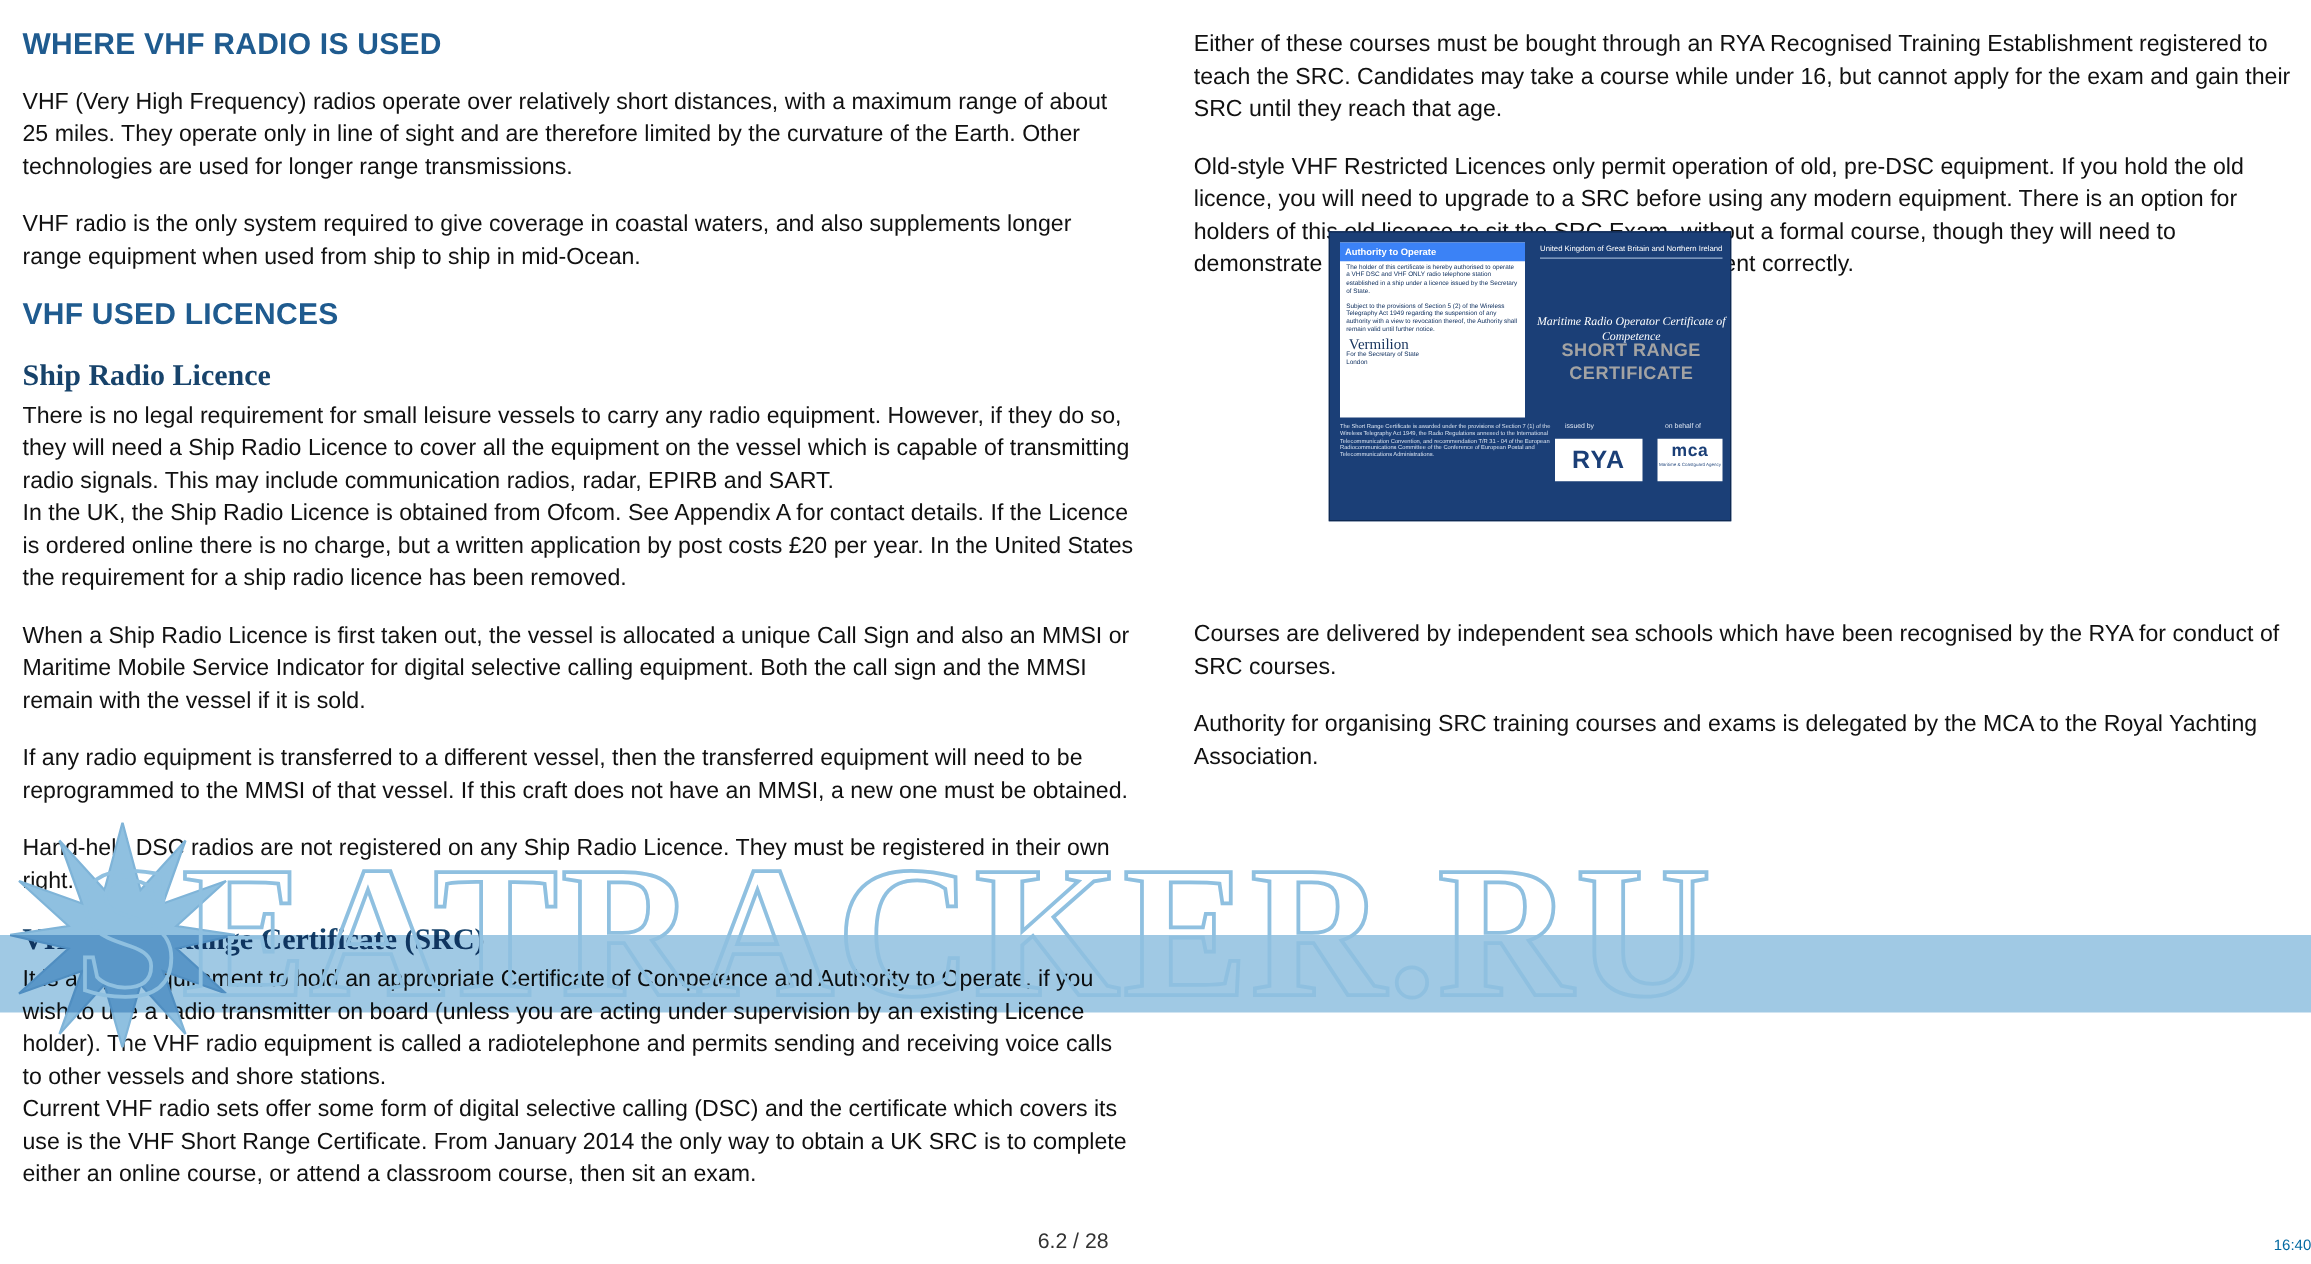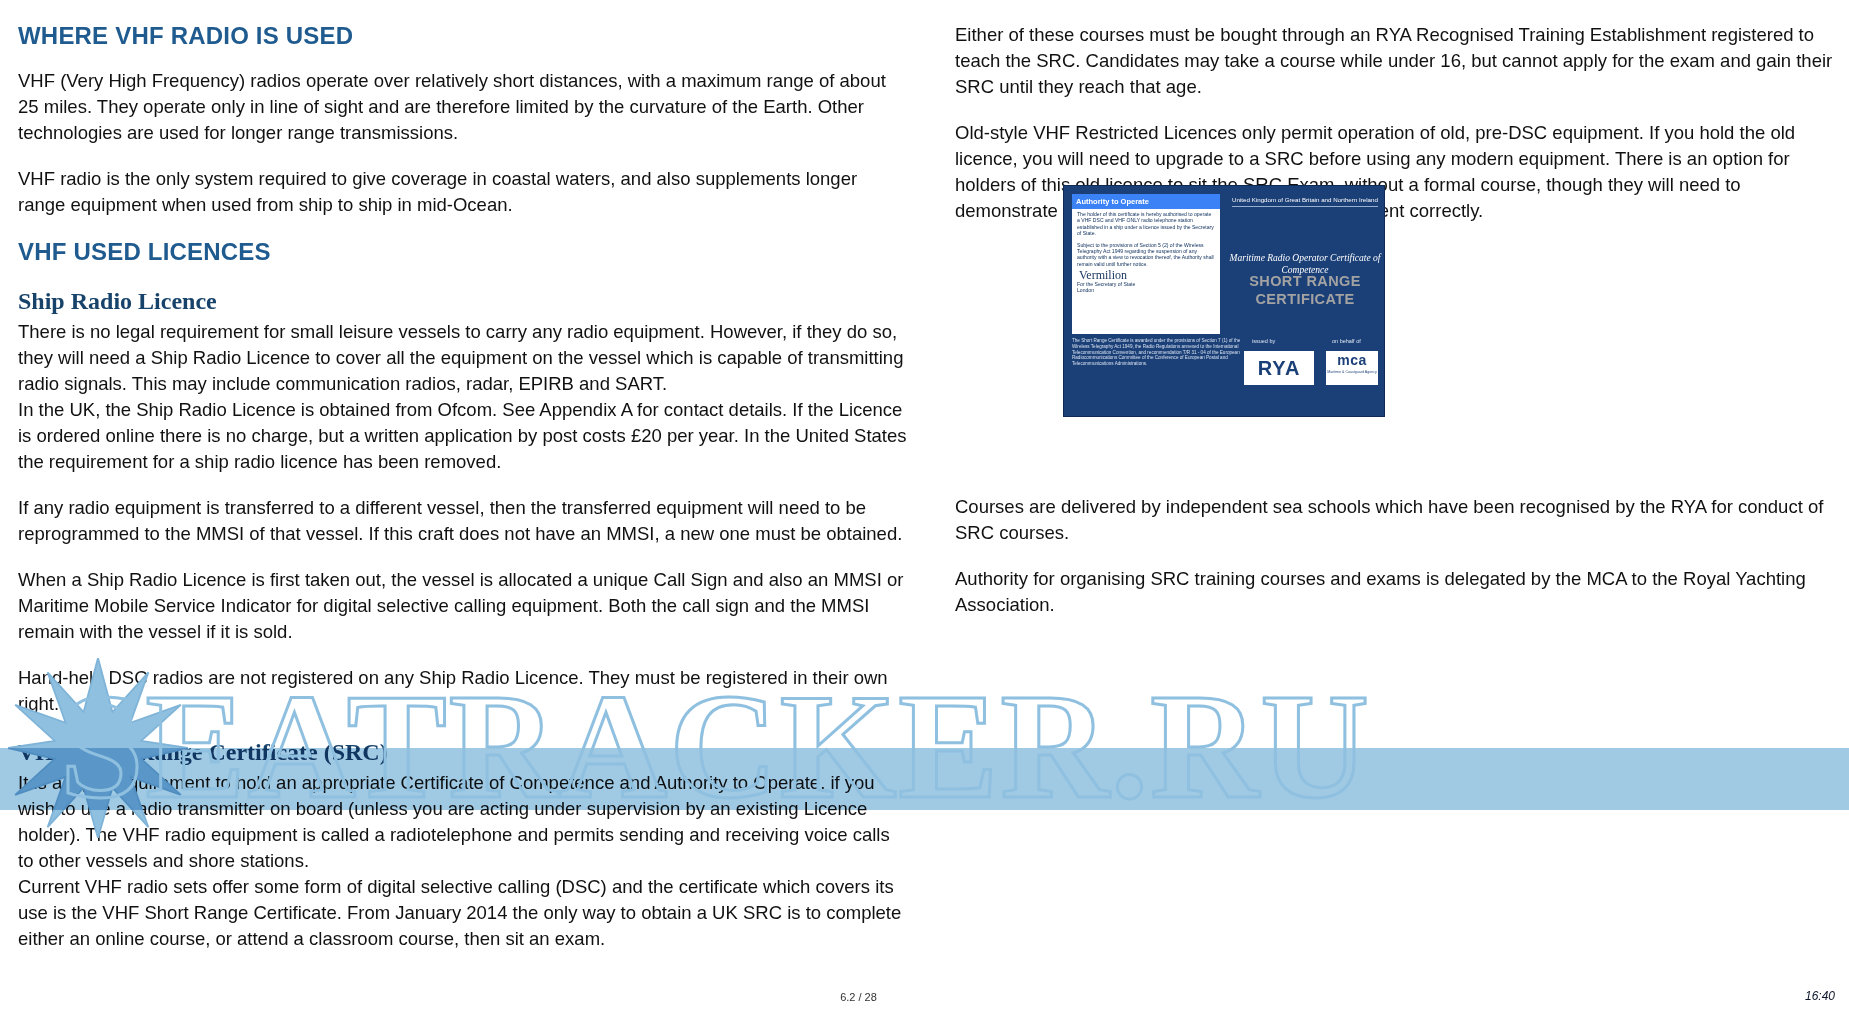--- a/index.html
+++ b/index.html
@@ -225,49 +225,48 @@
     height: 180px;
   }
 
   
   .footer-page {
     position: absolute;
     left: 0;
     bottom: 8px;
     width: 1717px;
     text-align: center;
-    font-size: 11px;
+    font-size: 17px;
     color: #333333;
   }
   .footer-clock {
     position: absolute;
-    right: 14px;
+    right: 0;
     bottom: 8px;
     font-size: 12px;
-    color: #0f172a;
-    font-style: italic;
+    color: #0369a1;
   }
 </style>
 </head>
 <body>
 
 <div class="page">
 
   <div class="col col-left">
     <h1 class="section-head">WHERE VHF RADIO IS USED</h1>
     <p class="body">VHF (Very High Frequency) radios operate over relatively short distances, with a maximum range of about 25 miles. They operate only in line of sight and are therefore limited by the curvature of the Earth. Other technologies are used for longer range transmissions.</p>
     <p class="body">VHF radio is the only system required to give coverage in coastal waters, and also supplements longer range equipment when used from ship to ship in mid-Ocean.</p>
 
     <h1 class="section-head">VHF USED LICENCES</h1>
 
     <h2 class="sub-head">Ship Radio Licence</h2>
     <p class="body tight">There is no legal requirement for small leisure vessels to carry any radio equipment. However, if they do so, they will need a Ship Radio Licence to cover all the equipment on the vessel which is capable of transmitting radio signals. This may include communication radios, radar, EPIRB and SART.</p>
     <p class="body">In the UK, the Ship Radio Licence is obtained from Ofcom. See Appendix A for contact details. If the Licence is ordered online there is no charge, but a written application by post costs £20 per year. In the United States the requirement for a ship radio licence has been removed.</p>
+    <p class="body">When a Ship Radio Licence is first taken out, the vessel is allocated a unique Call Sign and also an MMSI or Maritime Mobile Service Indicator for digital selective calling equipment. Both the call sign and the MMSI remain with the vessel if it is sold.</p>
     <p class="body">If any radio equipment is transferred to a different vessel, then the transferred equipment will need to be reprogrammed to the MMSI of that vessel. If this craft does not have an MMSI, a new one must be obtained.</p>
-    <p class="body">When a Ship Radio Licence is first taken out, the vessel is allocated a unique Call Sign and also an MMSI or Maritime Mobile Service Indicator for digital selective calling equipment. Both the call sign and the MMSI remain with the vessel if it is sold.</p>
     <p class="body">Hand-held DSC radios are not registered on any Ship Radio Licence. They must be registered in their own right.</p>
 
     <h2 class="sub-head">VHF Short Range Certificate (SRC)</h2>
     <p class="body tight">It is a legal requirement to hold an appropriate Certificate of Competence and Authority to Operate, if you wish to use a radio transmitter on board (unless you are acting under supervision by an existing Licence holder). The VHF radio equipment is called a radiotelephone and permits sending and receiving voice calls to other vessels and shore stations.</p>
     <p class="body">Current VHF radio sets offer some form of digital selective calling (DSC) and the certificate which covers its use is the VHF Short Range Certificate. From January 2014 the only way to obtain a UK SRC is to complete either an online course, or attend a classroom course, then sit an exam.</p>
   </div>
 
   <div class="col col-right">
     <p class="body">Either of these courses must be bought through an RYA Recognised Training Establishment registered to teach the SRC. Candidates may take a course while under 16, but cannot apply for the exam and gain their SRC until they reach that age.</p>
     <p class="body">Old-style VHF Restricted Licences only permit operation of old, pre-DSC equipment. If you hold the old licence, you will need to upgrade to a SRC before using any modern equipment. There is an option for holders of this old licence to sit the SRC Exam, without a formal course, though they will need to demonstrate ability to operate the new DSC equipment correctly.</p>

